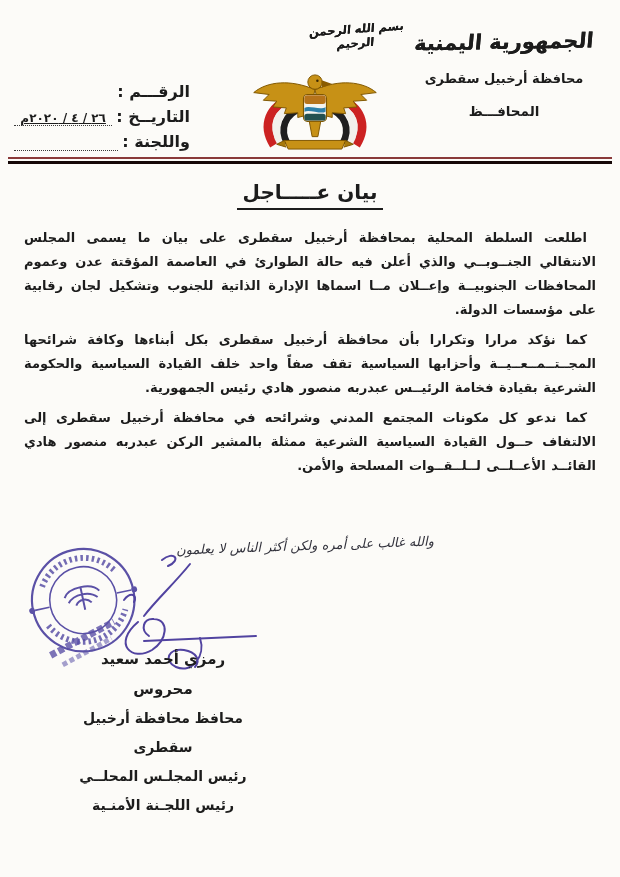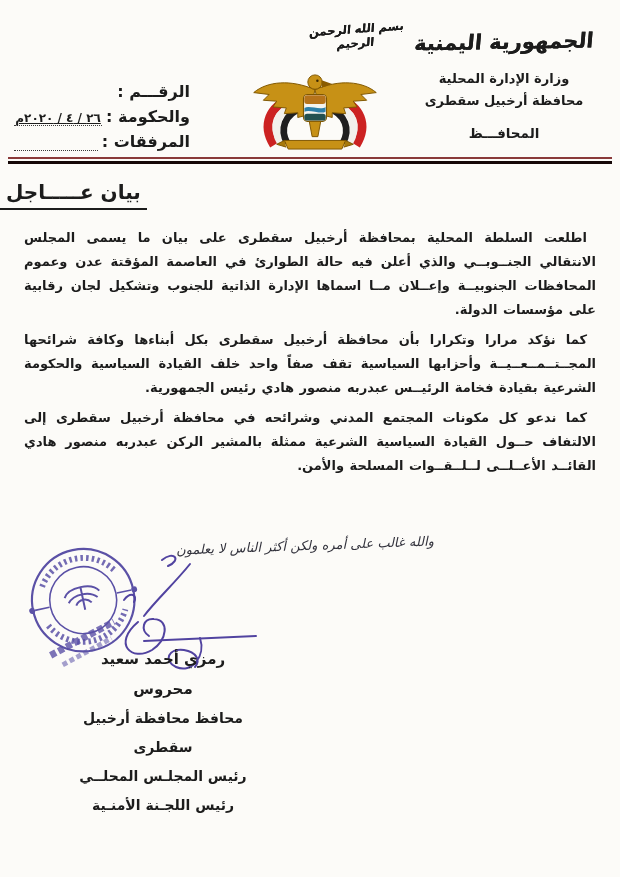--- a/index.html
+++ b/index.html
@@ -31,21 +31,21 @@
     font-size:12px;font-weight:bold;line-height:18px;text-decoration:underline;}
   .ref-leader.empty{border-bottom:none;}
 
   
   .rule{position:absolute;top:157px;left:8px;right:8px;}
   .rule .r1{height:2px;background:#8a3a3a;}
   .rule .r2{height:2px;background:transparent;}
   .rule .r3{height:3px;background:#150707;}
 
   
-  .title-wrap{position:absolute;top:180px;left:0;right:0;text-align:left;}
+  .title-wrap{position:absolute;top:180px;left:0;right:0;text-align:center;}
   .doc-title{
     display:inline-block;font-size:20px;font-weight:900;
     border-bottom:2px solid #1c1c1c;padding:0 6px 4px 6px;letter-spacing:1px;
   }
 
   
   .body-text{position:absolute;top:226px;right:24px;left:24px;direction:rtl;}
   .body-text p{
     margin:0 0 6px 0;font-size:13px;font-weight:bold;line-height:24px;
     text-align:justify;text-indent:9px;word-spacing:1px;
@@ -66,21 +66,20 @@
   .signatory .name{font-size:15px;font-weight:900;line-height:30px;}
   .signatory .role{font-size:14px;font-weight:900;line-height:29px;}
 </style>
 </head>
 <body>
 
 <div class="page">
 
   <div class="authority">
     <div class="country">الجمهورية اليمنية</div>
-    <div class="line">وزارة الإدارة المحلية</div>
     <div class="line">محافظة أرخبيل سقطرى</div>
     <div class="line office">المحافـــظ</div>
   </div>
 
   <div class="bismillah">بسم الله الرحمن الرحيم</div>
 
   <svg class="emblem" viewBox="0 0 140 100">
 
     <g>
       <path d="M46,42 C22,50 14,70 27,91" stroke="#cc2222" stroke-width="9" fill="none"></path>
@@ -114,25 +113,25 @@
     <path d="M38,86 L30,90 L40,93" fill="#a87a0c" stroke="#7e5600" stroke-width="1"></path>
     <path d="M102,86 L110,90 L100,93" fill="#a87a0c" stroke="#7e5600" stroke-width="1"></path>
   </svg>
 
   <div class="reference">
     <div class="ref-row">
       <span class="ref-label">الرقـــم :</span>
       <span class="ref-leader empty"></span>
     </div>
     <div class="ref-row">
-      <span class="ref-label">والحكومة :</span>
+      <span class="ref-label">التاريــخ :</span>
       <span class="ref-leader">٢٦ / ٤ / ٢٠٢٠م</span>
     </div>
     <div class="ref-row">
-      <span class="ref-label">المرفقات :</span>
+      <span class="ref-label">واللجنة :</span>
       <span class="ref-leader"></span>
     </div>
   </div>
 
   <div class="rule">
     <div class="r1"></div>
       <div class="r2"></div>
       <div class="r3"></div>
   </div>
 

